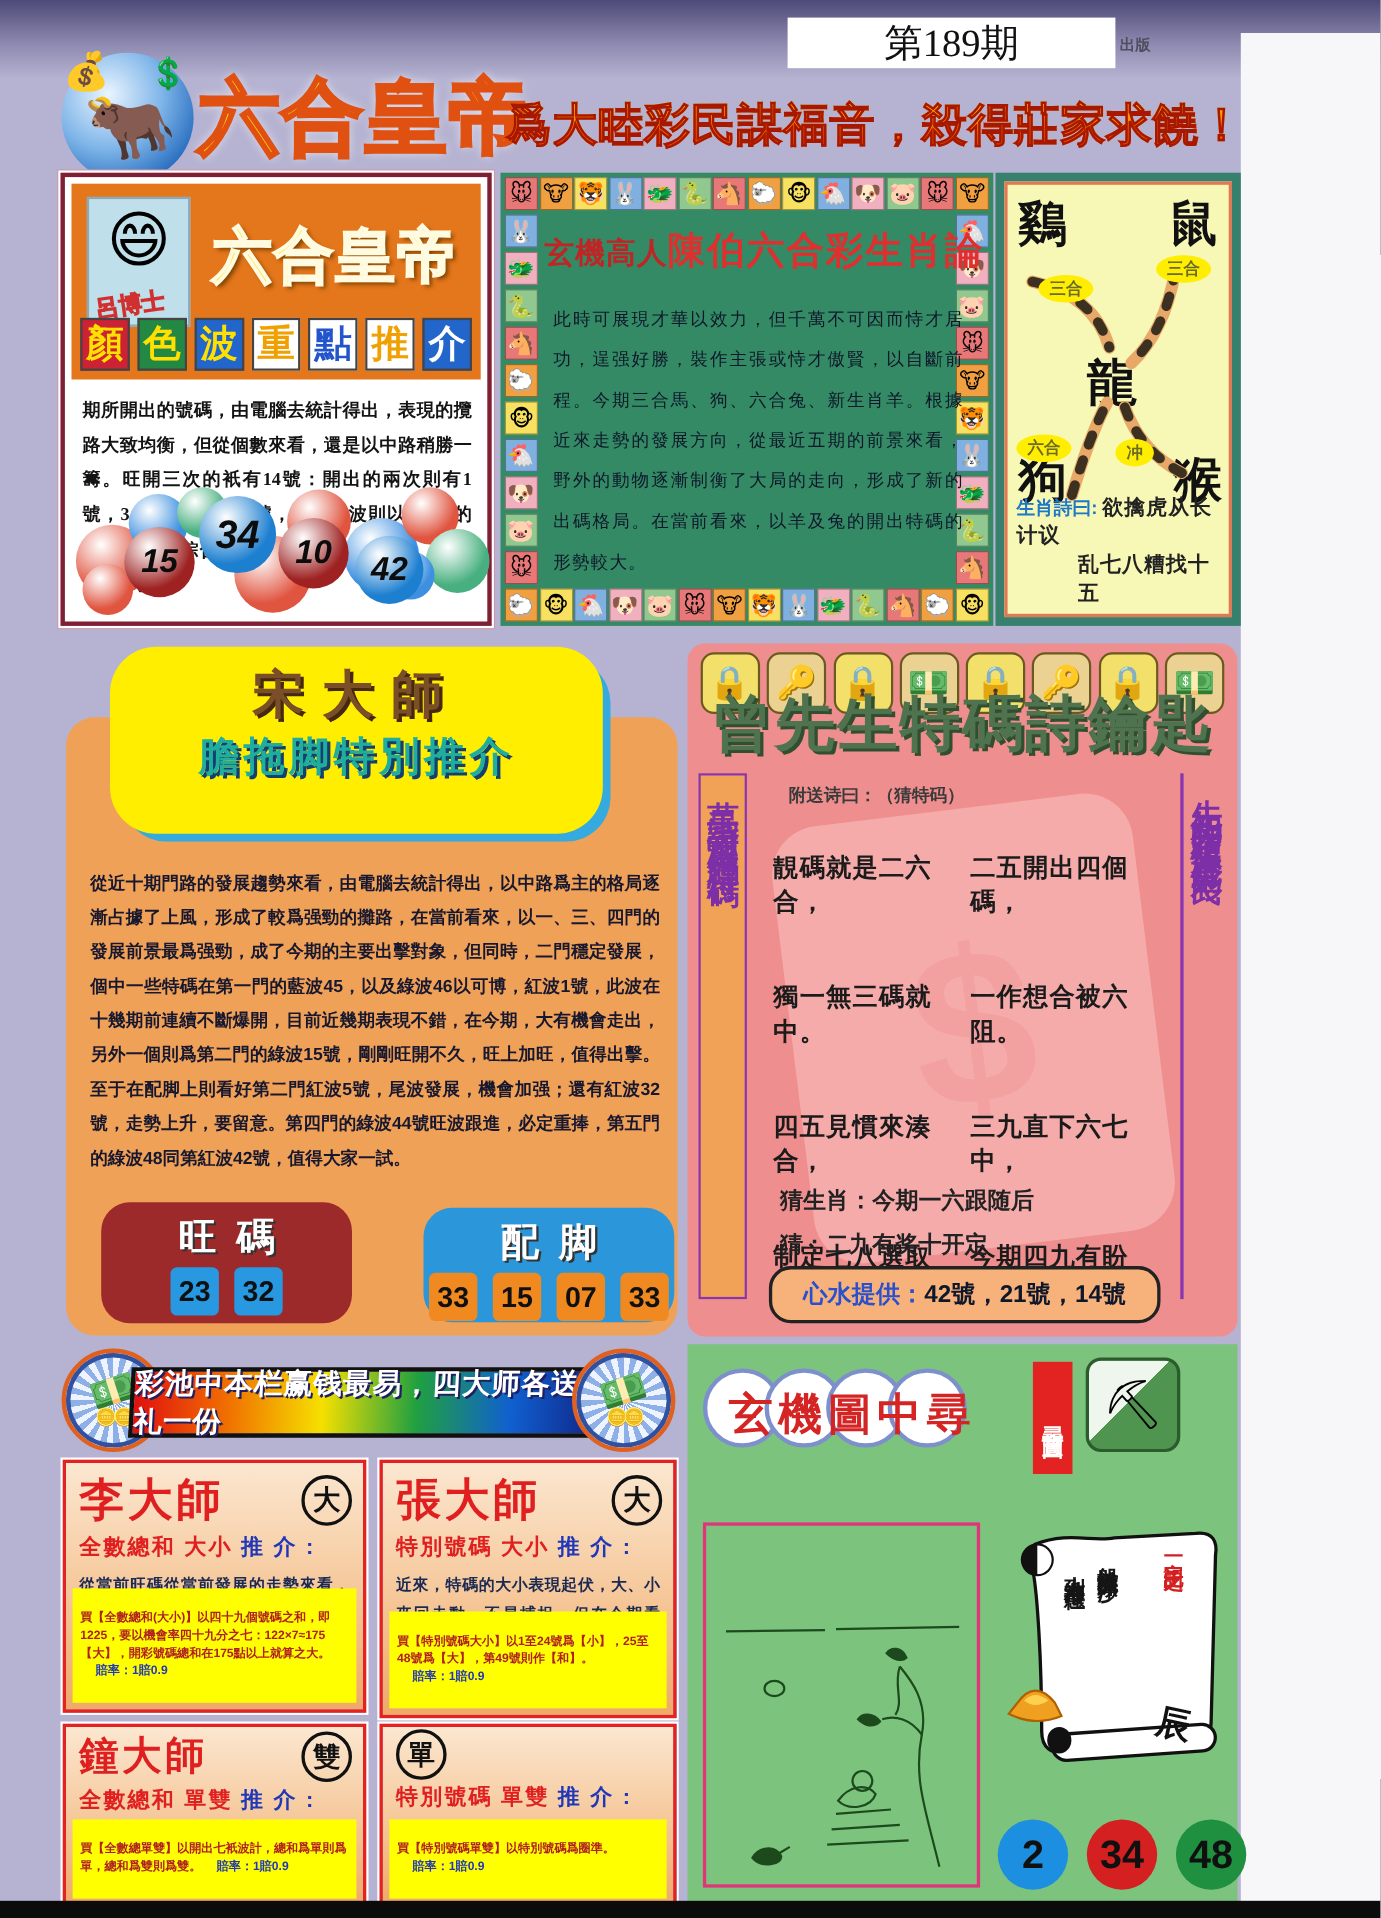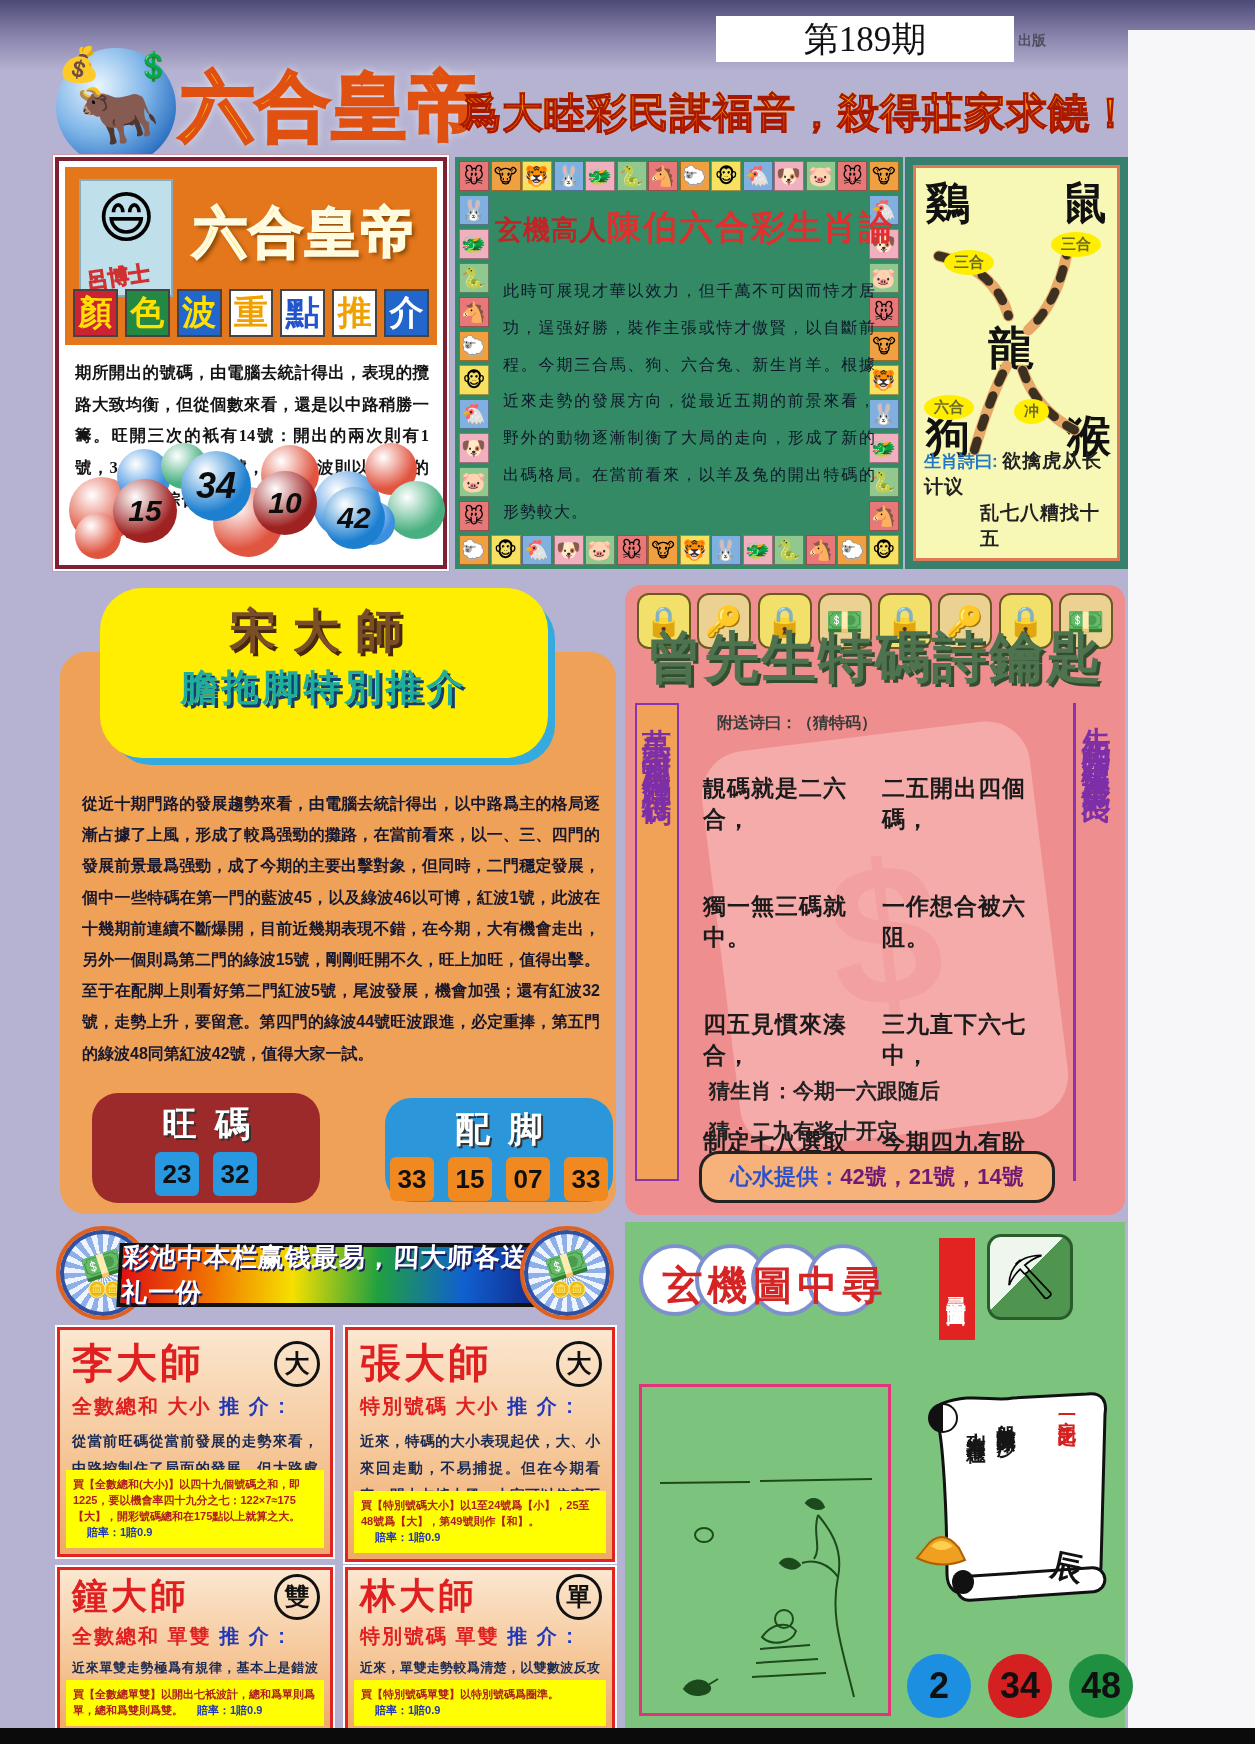--- a/index.html
+++ b/index.html
@@ -79,39 +79,39 @@
   .strip-right{position:absolute;right:8px;top:118px;width:44px;height:478px;border-left:3px solid #8a35b0;writing-mode:vertical-rl;text-orientation:upright;font-size:29px;font-weight:900;color:#7d2fa8;letter-spacing:7px;display:flex;align-items:center;z-index:3}
   .watermark{position:absolute;left:95px;top:150px;width:330px;height:400px;background:#f6abab;border-radius:44px;transform:rotate(-7deg);display:flex;align-items:center;justify-content:center}
   .watermark span{font-size:200px;font-weight:900;color:#f2a0a0}
   .zeng-intro{position:absolute;left:92px;top:128px;font-family:"Liberation Serif","DejaVu Serif",serif;font-size:16px;font-weight:700;color:#3a3a3a;z-index:3}
   .poem-grid{position:absolute;left:78px;right:64px;top:188px;display:flex;justify-content:space-between;z-index:3}
   .poem-col .pline{font-size:23px;font-weight:900;color:#1b1b1b;letter-spacing:1px;margin-bottom:56px}
   .guess1{position:absolute;left:84px;top:492px;font-family:"Liberation Serif","DejaVu Serif",serif;font-size:21px;font-weight:900;color:#222;z-index:3}
   .guess2{position:absolute;left:84px;top:532px;font-family:"Liberation Serif","DejaVu Serif",serif;font-size:21px;font-weight:900;color:#222;z-index:3}
   .tips-box{position:absolute;left:74px;top:566px;width:356px;height:52px;background:#f7b27b;border:3px solid #222;border-radius:20px;display:flex;align-items:center;justify-content:center;z-index:3}
   .tips-label{font-size:22px;font-weight:900;color:#2b50cc}
-  .tips-value{font-size:22px;font-weight:900;color:#701a75}
+  .tips-value{font-size:22px;font-weight:900;color:#0f172a}
 
   
   .banner-strip{position:absolute;left:118px;top:1243px;width:436px;height:64px;background:linear-gradient(90deg,#e01010,#f07000,#f5e000,#20a040,#1060d0,#102080);border:4px solid #111;transform:skewX(-3deg);display:flex;align-items:center;justify-content:center}
   .banner-text{font-size:26px;font-weight:900;color:#fff;letter-spacing:1px;text-shadow:2px 2px 0 #202060}
   .medal{position:absolute;width:94px;height:94px;border-radius:50%;background:repeating-conic-gradient(#eef4ff 0 9deg,#8fb0e6 9deg 18deg);border:4px solid #e06020;box-shadow:inset 0 0 0 4px #3050a0;display:flex;flex-direction:column;align-items:center;justify-content:center}
   .medal .b{font-size:34px;transform:rotate(-18deg);line-height:1}
   .medal .c{font-size:16px;letter-spacing:-4px;line-height:1}
 
   
   .master{position:absolute;border:3px solid #e32222;background:linear-gradient(180deg,#fbe7d0,#f5c392 60%,#efa96a);box-shadow:0 0 0 2px #fff}
   .m-head{display:flex;align-items:center;padding:6px 10px 0 12px}
   .m-name{flex:1;font-size:41px;font-weight:900;color:#e02020;letter-spacing:3px}
   .m-badge{width:46px;height:46px;border:3px solid #111;border-radius:50%;display:flex;align-items:center;justify-content:center;font-size:25px;font-weight:900;color:#111;flex:none}
   .m-sub{padding:2px 12px 0;font-size:20px;font-weight:900;letter-spacing:2px}
   .m-sub .sr{color:#e02020}
   .m-sub .sb{color:#2038b8}
   .m-body{padding:8px 12px 0;font-size:14.5px;line-height:1.85;font-weight:700;color:#1b2a52;text-align:justify}
-  .m-foot{position:absolute;left:6px;right:6px;bottom:6px;background:#ffff00;padding:7px 7px;font-size:11px;line-height:1.45;font-weight:700;color:#b02020}
+  .m-foot{position:absolute;left:6px;right:6px;bottom:6px;background:#ffff00;padding:20px 7px;font-size:11px;line-height:1.45;font-weight:700;color:#b02020}
   .m-foot .odds{color:#2038b8;padding-left:14px;white-space:nowrap}
 
   
   #mysterySec{position:absolute;left:625px;top:1222px;width:500px;height:512px;background:#7cc47e}
   .cloud{position:absolute;left:14px;top:22px;width:272px;height:74px;display:flex}
   .cloud i{width:72px;height:72px;border-radius:50%;background:#fff;border:4px solid #7d90cc;margin-left:-16px;flex:none}
   .cloud i:first-child{margin-left:0}
   .cloud-text{position:absolute;left:16px;top:36px;width:268px;text-align:center;font-family:"Liberation Serif","DejaVu Serif",serif;font-size:40px;font-weight:900;color:#d42424;letter-spacing:5px}
   .treasure-badge{position:absolute;left:314px;top:16px;width:36px;height:102px;background:#e32222;writing-mode:vertical-rl;text-orientation:upright;display:flex;align-items:center;justify-content:center;font-size:20px;font-weight:900;color:#fff;letter-spacing:6px}
   .dig-icon{position:absolute;left:362px;top:12px;width:86px;height:86px;border-radius:14px;background:linear-gradient(135deg,#eef6ee 46%,#4f944f 46%);border:3px solid #2c5c2c;display:flex;align-items:center;justify-content:center;font-size:44px}
@@ -383,21 +383,20 @@
       <span class="m-name" style="font-size:36px">鐘大師</span>
       <span class="m-badge">雙</span>
     </div>
     <div class="m-sub"><span class="sr">全數總和 單雙</span> <span class="sb">推 介 :</span></div>
     <div class="m-body" style="font-size:13px;line-height:1.6">近來單雙走勢極爲有規律，基本上是錯波交替上升，在今期，雙數波明顯呈上升之勢，必定是開雙數的局面。</div>
     <div class="m-foot"><span>買【全數總單雙】以開出七衹波計，總和爲單則爲單，總和爲雙則爲雙。</span><span class="odds">賠率：1賠0.9</span></div>
   </section>
 
   <section class="master" style="left:345px;top:1567px;width:270px;height:168px">
     <div class="m-head" style="padding-top:2px">
-      <span class="m-name" style="font-size:36px">林大師</span>
       <span class="m-badge">單</span>
     </div>
     <div class="m-sub"><span class="sr">特別號碼 單雙</span> <span class="sb">推 介 :</span></div>
     <div class="m-body" style="font-size:13px;line-height:1.6">近來，單雙走勢較爲清楚，以雙數波反攻爲主的格局在近段時間表現較佳，目前看來，以單數波居先。</div>
     <div class="m-foot"><span>買【特別號碼單雙】以特別號碼爲圈準。</span><span class="odds">賠率：1賠0.9</span></div>
   </section>
 
   <section id="mysterySec">
     <div class="cloud">
         <i></i>

